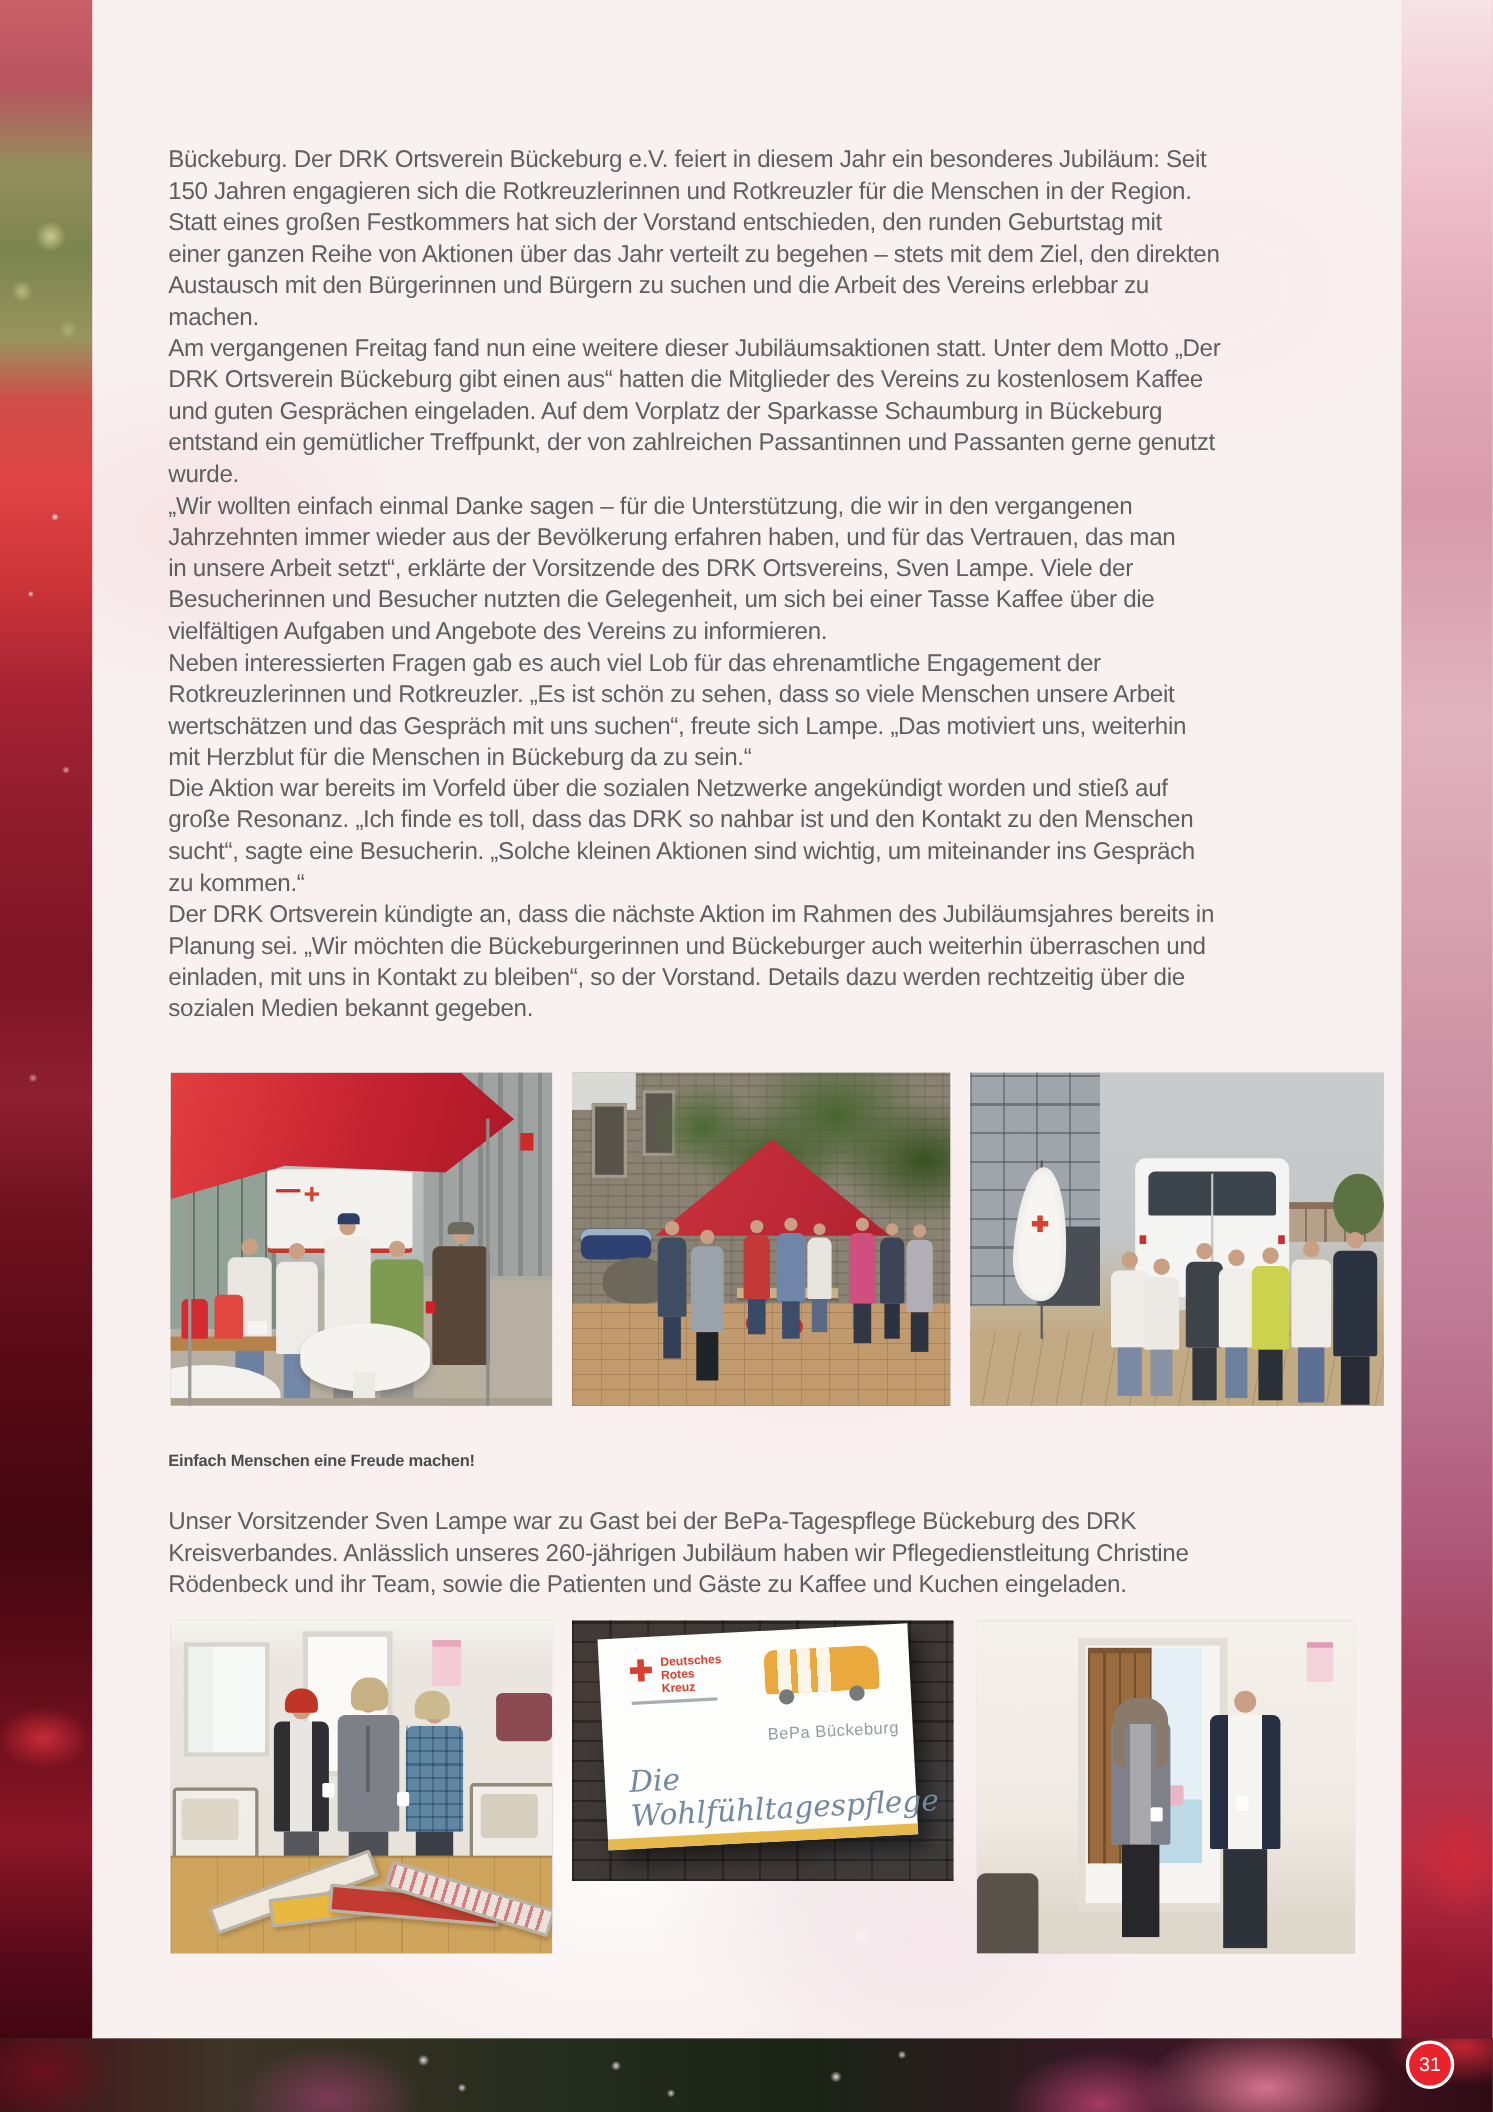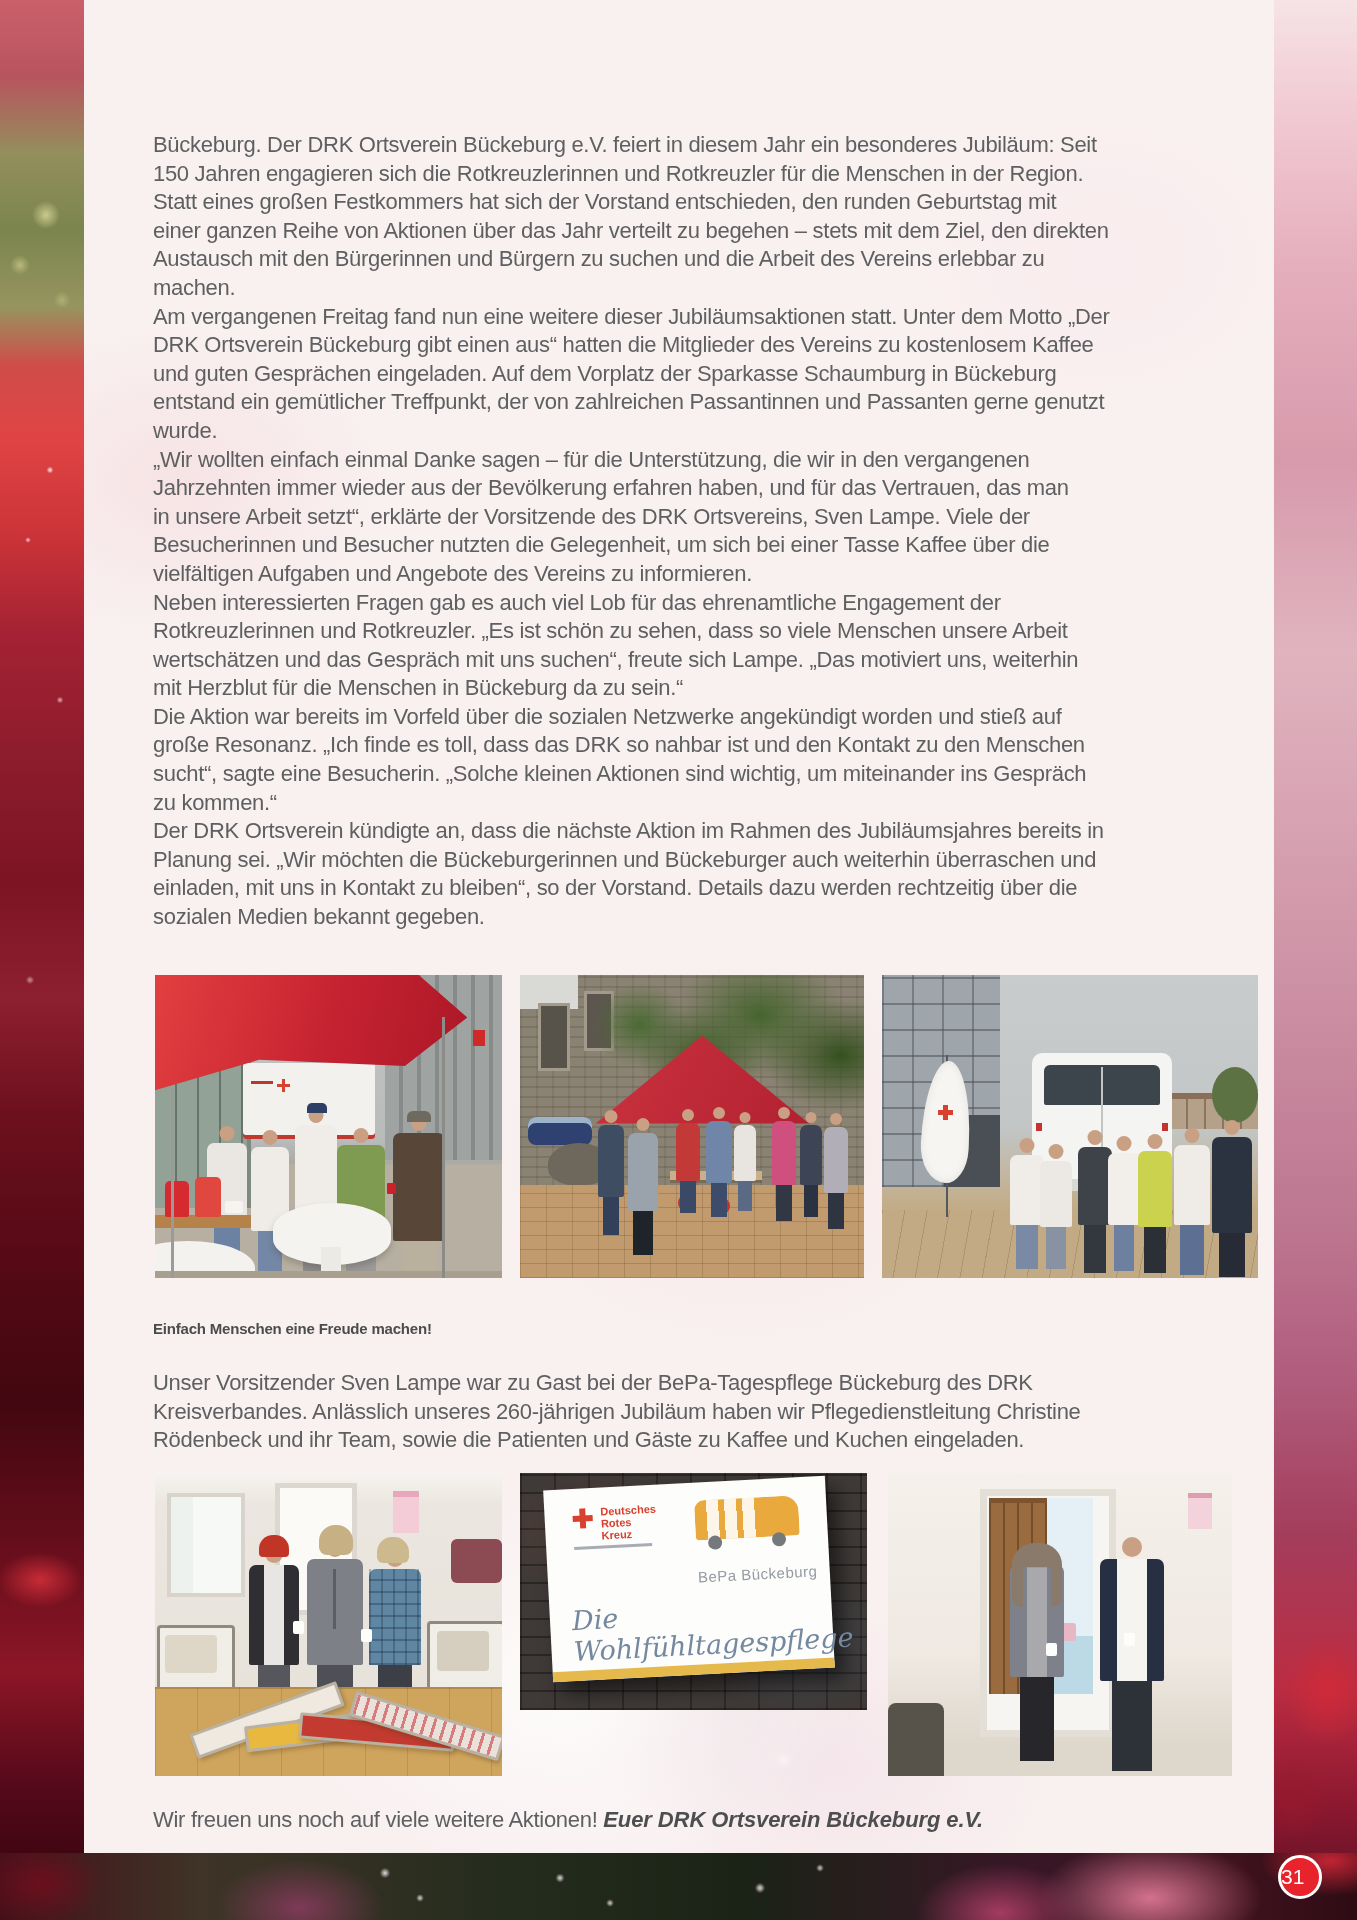--- a/index.html
+++ b/index.html
@@ -87,22 +87,22 @@
   .cross::after{top:36%;left:0;width:100%;height:28%}
 
   
   .orgtxt{white-space:pre;font-size:11px;line-height:12px;font-weight:bold;color:#d8402f}
   .bepa{font-size:15px;color:#949ba3;letter-spacing:.5px}
   .script{font-family:"DejaVu Serif",serif;font-style:italic;font-size:27px;color:#74889f}
 
   
   #badge{left:1278px;top:1855px;width:44px;height:44px;border-radius:50%;
     background:#e8232b;border:3px solid #fff;box-sizing:border-box;
-    display:flex;align-items:center;
-    color:#fff;font-size:21px}
+    display:flex;align-items:center;justify-content:center;
+    color:#fff;font-size:18px}
 </style>
 </head>
 <body>
 
 <div id="bg-left" class="ab"></div>
 <div id="bg-right" class="ab"></div>
 <div id="bg-bottom" class="ab"></div>
 
 <section id="panel" class="ab">
 
@@ -281,18 +281,17 @@
     <div style="left:158px;top:170px;width:11px;height:13px;background:#fdfdfb;border-radius:2px"></div>
     <i class="p" style="left:212px;top:86px;width:64px;height:122px;background:linear-gradient(90deg,#273043 0 26%,#f5f4f1 26% 74%,#273043 74%);--leg:#2d3238;--lh:90px;--hs:20px"></i>
     <div style="left:236px;top:160px;width:11px;height:13px;background:#fdfdfb;border-radius:2px"></div>
   </figure>
 
   <h2 id="head2" class="ab">Einfach Menschen eine Freude machen!</h2>
   <div id="body2" class="ab lines">Unser Vorsitzender Sven Lampe war zu Gast bei der BePa-Tagespflege Bückeburg des DRK
 Kreisverbandes. Anlässlich unseres 260-jährigen Jubiläum haben wir Pflegedienstleitung Christine
 Rödenbeck und ihr Team, sowie die Patienten und Gäste zu Kaffee und Kuchen eingeladen.</div>
 
-  <p id="footer" class="ab"><span>Wir freuen uns noch auf viele weitere Aktionen! </span><b>Euer DRK Ortsverein Bückeburg e.V.</b></p>
 </section>
 
 <div id="badge" class="ab">
   <span>31</span>
 </div>
 
 </body></html>

